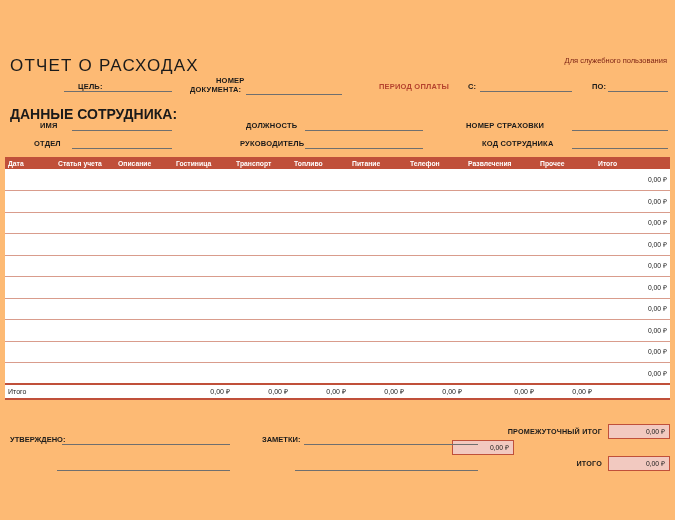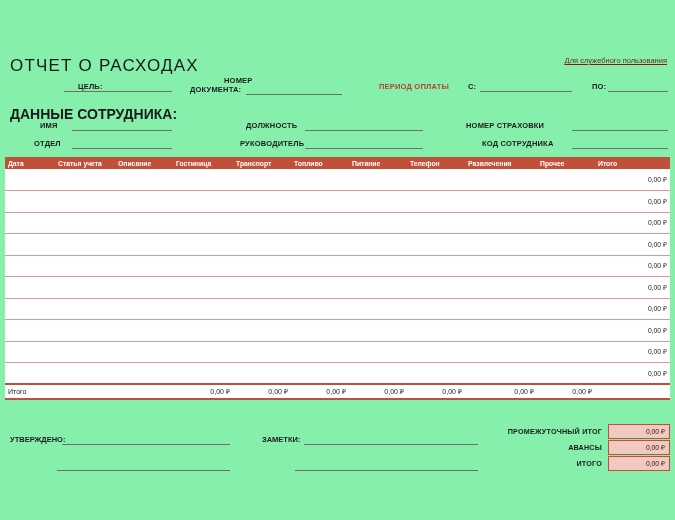--- a/index.html
+++ b/index.html
@@ -5,39 +5,38 @@
   * { box-sizing: border-box; }
   html, body {
     margin: 0; padding: 0;
     width: 675px; height: 520px;
     background: #ffffff;
     font-family: "Liberation Sans", sans-serif;
   }
   .page {
     position: relative;
     width: 675px; height: 520px;
-    background: #86efac;
+    background: #fdba74;
     overflow: hidden;
   }
 
   
   .title {
     position: absolute;
     left: 10px; top: 56px;
     font-size: 17px;
     letter-spacing: 1.2px;
     color: #1a1a1a;
     font-weight: 400;
   }
   .official-use {
     position: absolute;
     right: 8px; top: 56px;
     font-size: 7.5px;
     color: #7a1f12;
-    text-decoration: underline;
     text-align: center;
   }
 
   .field-label {
     font-size: 7.5px;
     font-weight: bold;
     color: #1a1a1a;
     letter-spacing: .2px;
   }
   .field-label.red { color: #b5432e; }
@@ -144,21 +143,21 @@
 <body>
 
 <div class="page">
 
   <div class="title">ОТЧЕТ О РАСХОДАХ</div>
   <div class="official-use">Для служебного пользования</div>
 
   <div class="abs field-label" style="left:38px; top:82px;margin-left:40px;">ЦЕЛЬ:</div>
   <div class="abs rule" style="left:64px; top:82px; width:108px;"></div>
 
-  <div class="abs field-label" style="left:224px; top:76px;">НОМЕР</div>
+  <div class="abs field-label" style="left:216px; top:76px;">НОМЕР</div>
   <div class="abs field-label" style="left:190px; top:85px;">ДОКУМЕНТА:</div>
   <div class="abs rule" style="left:246px; top:85px; width:96px;"></div>
 
   <div class="abs field-label red" style="left:355px; top:82px;margin-left:24px;">ПЕРИОД ОПЛАТЫ</div>
 
   <div class="abs field-label" style="left:468px; top:82px;">С:</div>
   <div class="abs rule" style="left:480px; top:82px; width:92px;"></div>
 
   <div class="abs field-label" style="left:592px; top:82px;">ПО:</div>
   <div class="abs rule" style="left:608px; top:82px; width:60px;"></div>
@@ -360,21 +359,20 @@
       </tbody>
     </table>
   </div>
 
   <div class="summary">
     <div class="summary-row">
       <div class="summary-label">ПРОМЕЖУТОЧНЫЙ ИТОГ</div>
       <div class="summary-value">0,00 ₽</div>
     </div>
     <div class="summary-row">
-      <div class="summary-label">АВАНСЫ</div>
       <div class="summary-value">0,00 ₽</div>
     </div>
     <div class="summary-row">
       <div class="summary-label">ИТОГО</div>
       <div class="summary-value">0,00 ₽</div>
     </div>
   </div>
 
   <div class="abs footer-label" style="left:10px; top:435px;">УТВЕРЖДЕНО:</div>
   <div class="abs rule" style="left:62px; top:435px; width:168px;"></div>

